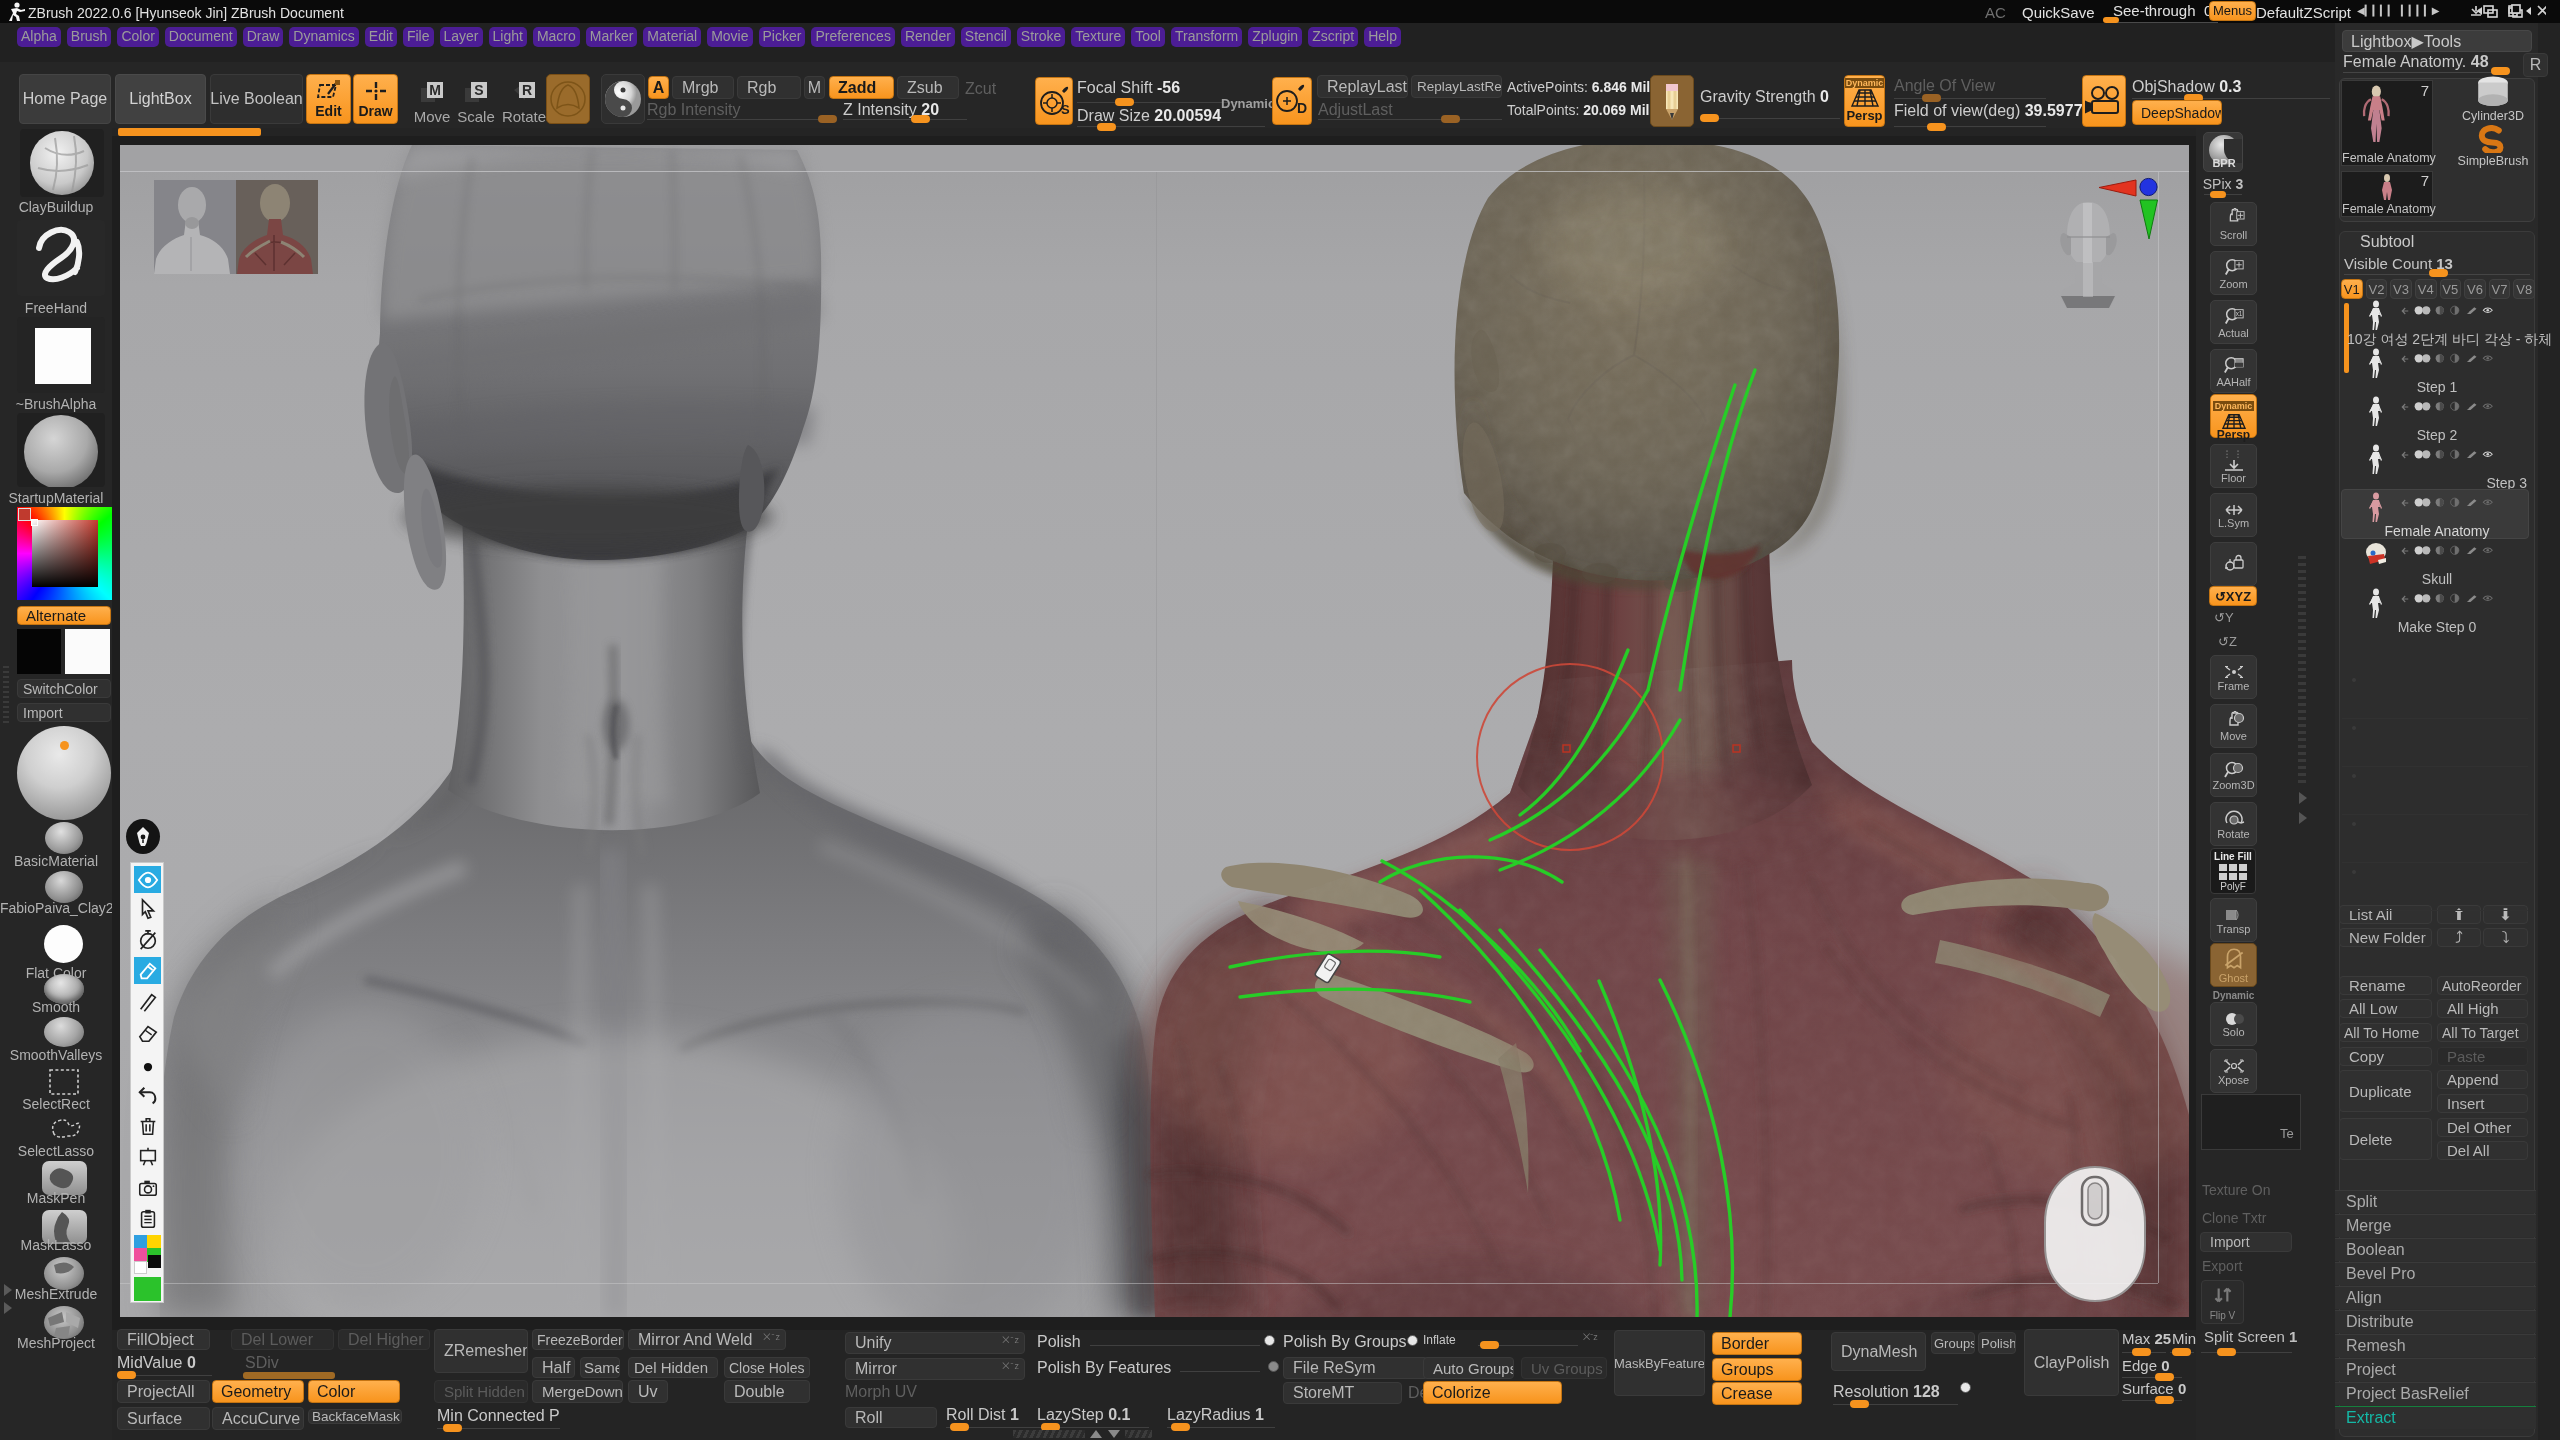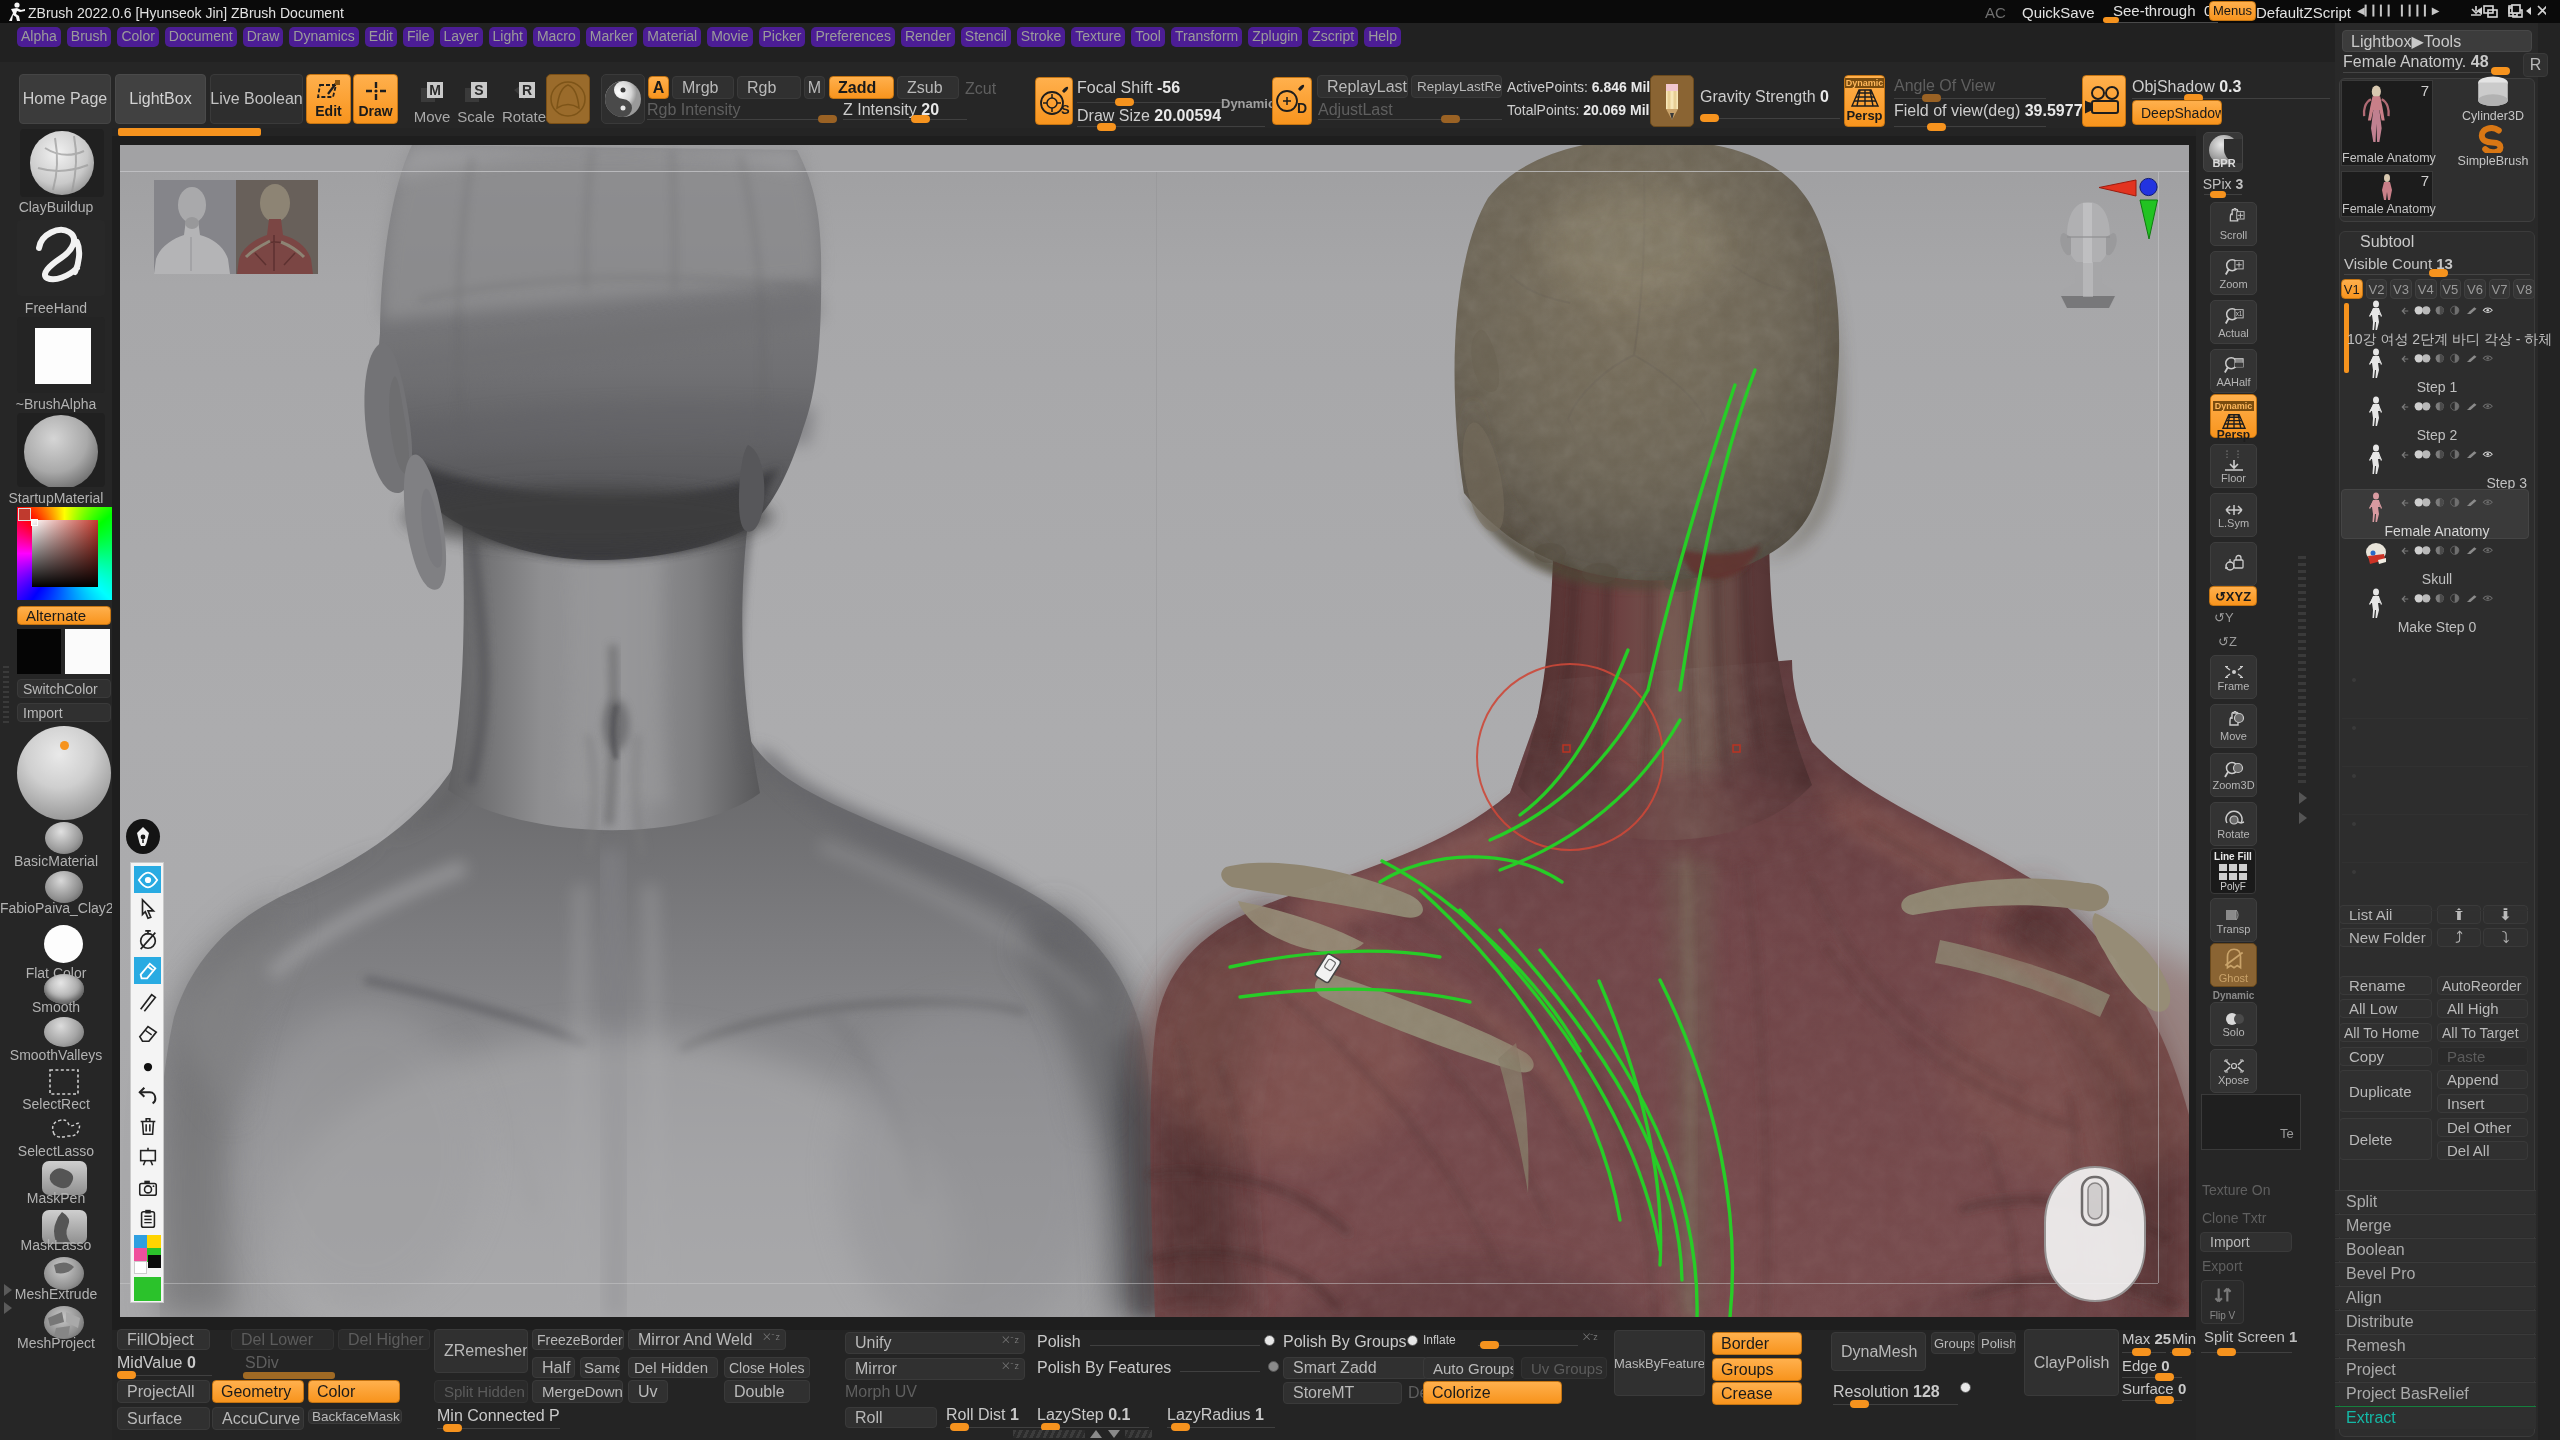--- a/index.html
+++ b/index.html
@@ -1064,21 +1064,21 @@
     <div class="abs track" style="left:2170px;top:1352px;width:24px;"></div>
     <div class="abs knob" style="left:2172px;top:1348px;"></div>
     <div class="btn" style="left:532px;top:1357px;width:43px;height:21px;font-size:16px;">Half</div>
     <div class="btn" style="left:580px;top:1357px;width:40px;height:21px;font-size:15px;padding:0 3px;">Same</div>
     <div class="btn" style="left:628px;top:1357px;width:90px;height:21px;font-size:15px;padding:0 5px;">Del Hidden</div>
     <div class="btn" style="left:724px;top:1357px;width:86px;height:21px;font-size:14px;padding:0 4px;">Close Holes</div>
     <div class="btn" style="left:845px;top:1358px;width:180px;height:22px;font-size:16px;">Mirror<span style="position:absolute;right:4px;top:2px;color:#777;font-size:9px;letter-spacing:1px;">⨉ˉz</span></div>
     <div class="abs lbl" style="left:1037px;top:1359px;color:#c9c9c9;font-size:16px;">Polish By Features</div>
     <div class="abs track" style="left:1180px;top:1371px;width:80px;"></div>
     <div class="abs" style="left:1268px;top:1361px;width:11px;height:11px;border-radius:50%;background:#8a8a8a;border:1px solid #555;"></div>
-    <div class="btn" style="left:1283px;top:1357px;width:145px;height:22px;font-size:16px;">Smart Zadd</div>
+    <div class="btn" style="left:1283px;top:1357px;width:145px;height:22px;font-size:16px;">File ReSym</div>
     <div class="btn" style="left:1423px;top:1357px;width:91px;height:22px;font-size:15px;">Auto Groups</div>
     <div class="btn dis" style="left:1521px;top:1357px;width:86px;height:22px;font-size:15px;">Uv Groups</div>
     <div class="obtn" style="left:1712px;top:1358px;width:90px;height:23px;font-size:16px;">Groups</div>
     <div class="abs lbl" style="left:2122px;top:1357px;color:#c9c9c9;font-size:15px;">Edge <b>0</b></div>
     <div class="abs track" style="left:2122px;top:1377px;width:60px;"></div>
     <div class="abs knob" style="left:2155px;top:1373px;"></div>
     <div class="btn" style="left:117px;top:1380px;width:93px;height:23px;font-size:16px;">ProjectAll</div>
     <div class="obtn" style="left:212px;top:1380px;width:92px;height:23px;font-size:16px;">Geometry</div>
     <div class="obtn" style="left:308px;top:1380px;width:92px;height:23px;font-size:16px;">Color</div>
     <div class="btn dis" style="left:434px;top:1380px;width:94px;height:23px;font-size:15px;">Split Hidden</div>

